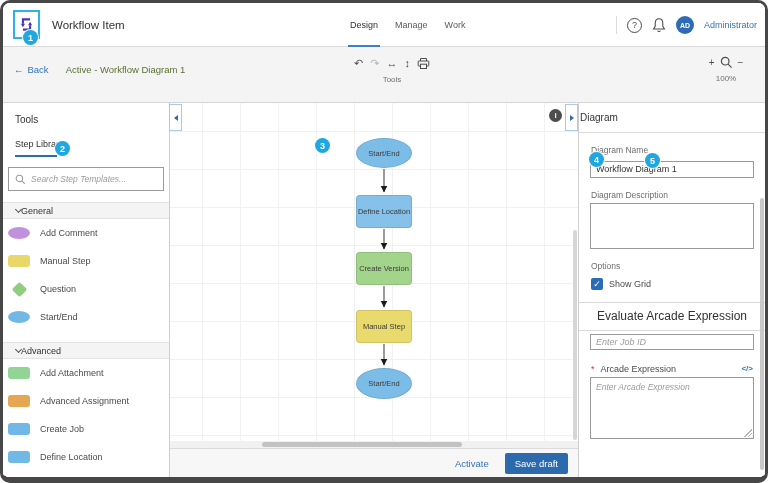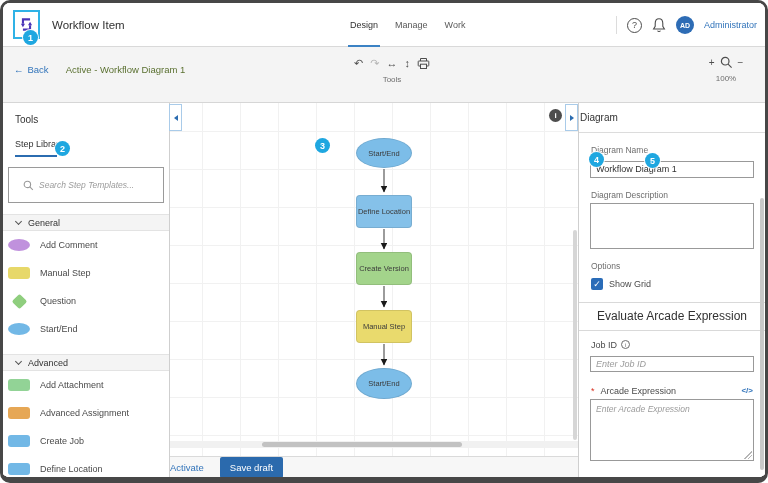--- a/index.html
+++ b/index.html
@@ -41,26 +41,26 @@
   .zoom-btn { font-size:10px; color:#4d4d4d; cursor:pointer; }
 
   
   .main { display:flex; height:374px; }
 
   
   .left-panel { position:relative; width:167px; border-right:1px solid #cfcfcf; overflow:hidden; background:#fff;}
   .lp-title { padding:11px 12px 2px; font-size:10px; color:#323232; }
   .lp-tab { margin:12px 12px 0; display:inline-block; font-size:9px; color:#323232; cursor:pointer;}
   .lp-underline { margin:4px 0 0 12px; width:42px; height:2px; background:#2b6cb0; }
-  .lp-search { margin:10px 5px 0; height:36px; border:1px solid #9a9a9a; background:#fff;
-               display:flex; align-items:center; padding:0 14px; gap:5px; }
+  .lp-search { margin:10px 5px 0; height:24px; border:1px solid #9a9a9a; background:#fff;
+               display:flex; align-items:center; padding:0 6px; gap:5px; }
   .lp-search input { border:none; outline:none; flex:1; font-size:8.5px; font-family:"Liberation Sans",sans-serif; color:#323232; min-width:0;}
   .lp-search input::placeholder { font-style:italic; color:#9b9b9b; }
   .lp-section { margin-top:11px; height:17px; background:#f4f4f4; border-top:1px solid #e3e3e3;
-                border-bottom:1px solid #e3e3e3; display:flex; align-items:center; gap:7px;
+                border-bottom:1px solid #e3e3e3; display:flex; align-items:center; 
                 padding-left:13px; font-size:9px; color:#323232; cursor:pointer;}
   .chev { width:5px; height:5px; border-right:1.3px solid #555; border-bottom:1.3px solid #555;
           transform:rotate(45deg); margin-top:-2px; }
   .lp-item { height:28px; display:flex; align-items:center; padding-left:4px; gap:9px; cursor:pointer;}
   .lp-item .lbl { font-size:9px; color:#4a4a4a; }
   .shape-wrap { width:24px; display:flex; justify-content:center; }
   .shp-ellipse { width:22px; height:12px; border-radius:50%; }
   .shp-rect { width:22px; height:12px; border-radius:3px; }
   .shp-diamond { width:11px; height:11px; transform:rotate(45deg); border-radius:2px; }
 
@@ -77,22 +77,22 @@
                  background:#4d4d4d; color:#fff; font-size:8px; font-weight:bold; display:flex;
                  align-items:center; justify-content:center; z-index:5; cursor:pointer;}
   .node { position:absolute; width:56px; display:flex; align-items:center; justify-content:center;
           font-size:7.5px; color:#3b3b3b; text-align:center; border:1px solid rgba(0,0,0,0.10); cursor:pointer; z-index:2;}
   .node.ellipse { height:30px; border-radius:50%; }
   .node.rect { height:33px; border-radius:4px; }
   .flow-arrows { position:absolute; left:0; top:0; z-index:1; pointer-events:none; }
   .hscroll { position:absolute; left:0; right:0; top:338px; height:7px; background:#f1f1f1; }
   .hscroll .thumb { position:absolute; left:92px; top:1px; width:200px; height:5px; border-radius:3px; background:#c2c2c2; cursor:pointer;}
   .vscroll-thumb { position:absolute; right:1px; top:127px; width:4px; height:210px; border-radius:2px; background:#d6d6d6; cursor:pointer; z-index:4;}
-  .canvas-footer { position:absolute; left:0; right:0; bottom:0; height:21px; background:#f7f7f7;
-                   border-top:1px solid #dadada; display:flex; align-items:center; 
+  .canvas-footer { position:absolute; left:0; right:0; bottom:0; height:29px; background:#f7f7f7;
+                   border-top:1px solid #dadada; display:flex; align-items:center; justify-content:flex-end;
                    gap:16px; padding-right:10px; z-index:6;}
   .activate-link { font-size:9.5px; color:#3274ba; cursor:pointer; }
   .save-btn { font-size:9.5px; color:#fff; background:#2b6aad; border:none; border-radius:2px;
               padding:5px 10px; font-family:"Liberation Sans",sans-serif; cursor:pointer;}
 
   
   .right-panel { position:relative; width:187px; border-left:1px solid #cfcfcf; background:#fff; overflow:hidden;}
   .rp-title { height:30px; border-bottom:1px solid #dcdcdc; display:flex; align-items:center;
               padding-left:1px; font-size:10px; color:#323232; }
   .rp-tabs { position:relative; display:flex; gap:6px; padding:8px 0 0 9px; }
@@ -332,24 +332,20 @@
       <div class="rp-label">Options</div>
       <div class="cb-row">
         <span class="checkbox">
               <span>✓</span>
             </span>
         <span class="cb-label">Show Grid</span>
       </div>
 
       <div class="rp-section">Evaluate Arcade Expression</div>
 
-      <div class="rp-field-row">
-        <span class="fld-label">Job ID</span>
-        <span class="info-o">i</span>
-      </div>
       <input class="rp-input" style="height: 16px;" readonly="" placeholder="Enter Job ID">
 
       <div class="rp-field-row" style="margin-top:14px;">
         <span class="req">*</span>
         <span class="fld-label">Arcade Expression</span>
         <span class="code-icon">&lt;/&gt;</span>
       </div>
       <div class="resize-wrap">
         <textarea class="rp-textarea" style="height: 62px;" readonly="" placeholder="Enter Arcade Expression"></textarea>
       </div>

